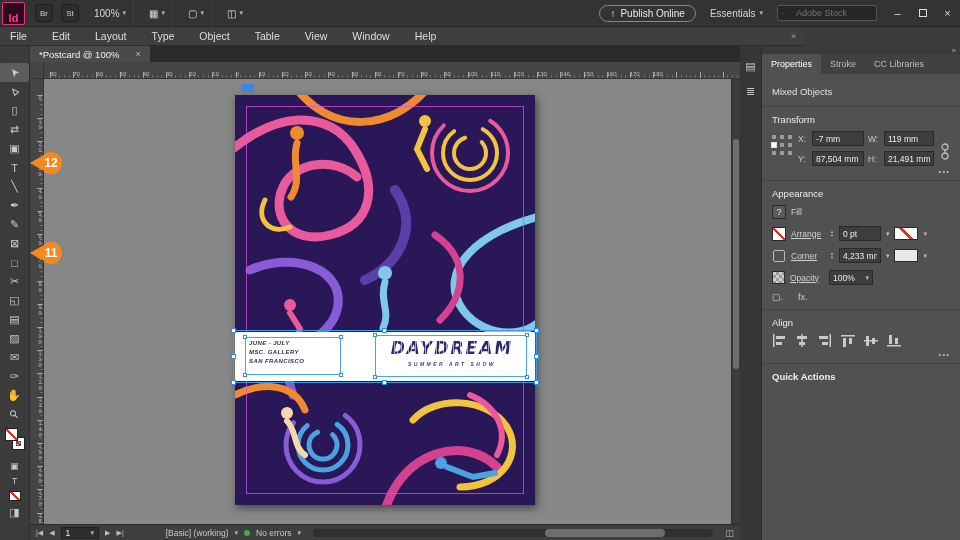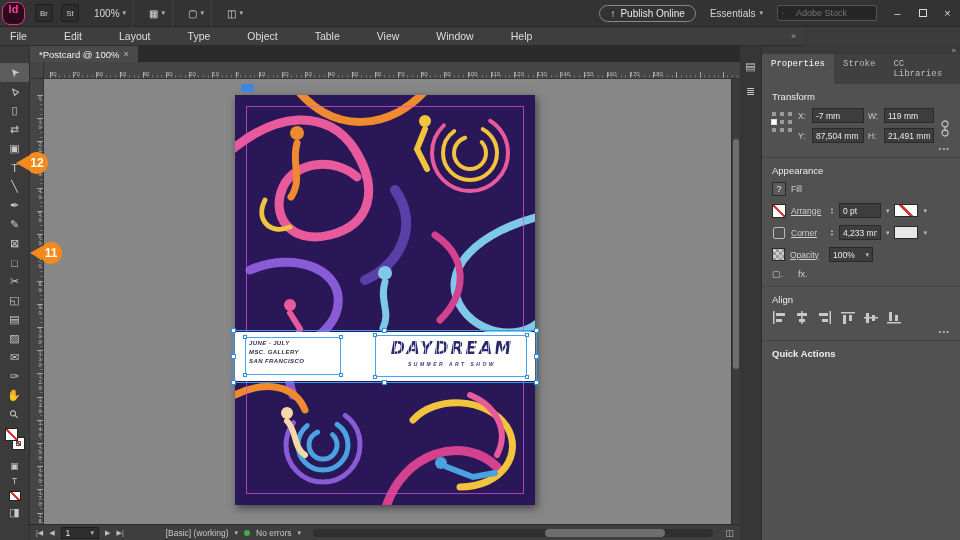--- a/index.html
+++ b/index.html
@@ -4,50 +4,50 @@
 <style>
   * { margin:0; padding:0; box-sizing:border-box; }
   html,body { background:#222; }
   .app { position:relative; width:960px; height:540px; overflow:hidden;
          font-family:"Liberation Sans", sans-serif; color:#d6d6d6; background:#3b3b3b; }
 
   
   .titlebar { position:absolute; left:0; top:0; width:960px; height:27px; background:#333333;
               display:flex; align-items:center; gap:8px; padding:0 0 0 0; border-bottom:1px solid #262626;}
   .idlogo { width:23px; height:23px; margin:2px 2px 2px 2px; background:#2b0a1c; color:#ff3f9e;
-            font-weight:bold; font-size:11px; display:flex; align-items:flex-start; justify-content:center;
-            border:1px solid #e2347f; border-radius:8px;}
+            font-weight:bold; font-size:11px; display:flex; align-items:flex-end; justify-content:center;
+            border:1px solid #e2347f; border-radius:2px;}
   .sqicon { width:18px; height:18px; background:#2d2d2d; border:1px solid #1f1f1f; border-radius:3px;
             color:#cfcfcf; font-size:8px; display:flex; align-items:center; justify-content:center;}
   .ddgroup { display:flex; align-items:center; gap:3px; padding:0 7px; height:27px;
              border-right:1px solid #3f3f3f; font-size:10px; color:#d9d9d9;}
   .caret { font-size:7px; color:#bbb; }
   .tb-spacer { flex:1; }
   .publish { display:flex; align-items:center; gap:5px; border:1px solid #8a8a8a; border-radius:10px;
              padding:2px 10px; font-size:10px; color:#e8e8e8; }
   .workspace { display:flex; align-items:center; gap:4px; font-size:10px; padding:0 6px;}
   .stocksearch { display:flex; align-items:center; gap:12px; width:100px; height:16px; background:#262626;
                  border:1px solid #555; border-radius:2px; padding:0 4px;}
   .stocksearch input { background:transparent; border:none; outline:none; color:#bbb; font-size:9px; width:76px;
                        font-family:"Liberation Sans",sans-serif;}
   .winctl { display:flex; height:27px; }
   .winbtn { width:25px; height:27px; display:flex; align-items:center; justify-content:center;
             color:#dcdcdc; font-size:11px; }
   .winbtn .box { width:8px; height:8px; border:1px solid #dcdcdc; }
 
   
   .menubar { position:absolute; left:0; top:27px; width:804px; height:19px; background:#3e3e3e;
-             display:flex; align-items:center; gap:17px; font-size:10.5px; color:#dedede;
+             display:flex; align-items:center; gap:5px; font-size:10.5px; color:#dedede;
              border-bottom:1px solid #2c2c2c;}
   .menu-item { padding:0 10px; }
   .menubar .chev { margin-left:auto; padding:0 8px; color:#aaa; font-size:9px;}
 
   
   .tabstrip { position:absolute; left:30px; top:46px; width:710px; height:16px; background:#2b2b2b; display:flex;}
-  .doctab { display:flex; align-items:center; gap:4px; background:#4a4a4a; color:#f0f0f0;
+  .doctab { display:flex; align-items:center; gap:16px; background:#4a4a4a; color:#f0f0f0;
             font-size:9.5px; padding:0 9px; height:16px;}
   .doctab .x { color:#bdbdbd; font-size:9px; }
 
   
   .corner { position:absolute; left:30px; top:62px; width:14px; height:17px; background:#454545;
             border-right:1px solid #333; border-bottom:1px solid #333;}
   .hruler { position:absolute; left:44px; top:62px; width:696px; height:17px; background:#454545;
             border-bottom:1px solid #333; padding-left:6px; white-space:nowrap; overflow:hidden;
             background-image:
               repeating-linear-gradient(90deg, rgba(170,170,170,.9) 0 1px, transparent 1px 23.2px),
@@ -129,21 +129,21 @@
   .splitbtn { font-size:9px; color:#bbb; }
 
   
   .rightpanel { position:absolute; left:740px; top:46px; width:220px; height:494px; background:#3a3a3a; display:flex;}
   .dock { width:26px; background:#363636; border-right:1px solid #2c2c2c; display:flex; flex-direction:column;
           align-items:center; padding-top:14px; gap:12px; font-size:11px; color:#c9c9c9;}
   .panelmain { flex:1; display:flex; flex-direction:column; background:#515151;}
   .panelhead { height:8px; background:#3a3a3a; display:flex; justify-content:flex-end; align-items:center;
                font-size:8px; color:#aaa; padding-right:4px;}
   .ptabs { display:flex; background:#404040; font-size:9px; }
-  .ptab { padding:5px 9px; color:#bdbdbd;font-family:Liberation Mono, monospace; }
+  .ptab { padding:5px 9px; color:#bdbdbd; }
   .ptab.active { background:#515151; color:#fff; }
   .psec { padding:7px 10px; border-bottom:1px solid #444; position:relative;}
   .psec .ptitle { font-size:9.5px; color:#ededed; margin-bottom:6px;}
   .seltype { font-size:9.5px; color:#e2e2e2; }
   .dots { position:absolute; right:10px; bottom:4px; color:#b5b5b5; font-size:8px; letter-spacing:1px;}
 
   .trow { display:flex; align-items:flex-start; gap:6px;}
   .refgrid { display:grid; grid-template-columns:repeat(3,4px); grid-gap:4px; margin-top:4px;}
   .refgrid i { width:4px; height:4px; background:#9a9a9a; }
   .refgrid i.on { background:#ffffff; outline:1px solid #ddd;}
@@ -450,21 +450,21 @@
         <span class="handle" style="left:148px; bottom:-3px;"></span>
         <span class="handle" style="right:-3px; bottom:-3px;"></span>
       </div>
     </div>
   </div>
 
   <div class="vscroll">
       <div class="thumb"></div>
     </div>
 
-  <div class="callout" style="left:16px; top:152px;">
+  <div class="callout" style="left:30px; top:152px;">
     <span class="arrow"></span>
     <span class="bubble">12</span>
   </div>
   <div class="callout" style="left:30px; top:242px;">
     <span class="arrow"></span>
     <span class="bubble">11</span>
   </div>
 
   <div class="statusbar">
     <span class="nav">|◀</span>
@@ -495,20 +495,23 @@
     <div class="panelmain">
       <div class="panelhead">
         <span>»</span>
       </div>
       <div class="ptabs">
         <span class="ptab active">Properties</span>
         <span class="ptab">Stroke</span>
         <span class="ptab">CC Libraries</span>
       </div>
 
+      <div class="psec">
+        <span class="seltype">Mixed Objects</span>
+      </div>
 
       <div class="psec" style="padding-bottom:14px;">
         <div class="ptitle">Transform</div>
         <div class="trow">
           <div class="refgrid">
             <i></i>
               <i></i>
               <i></i>
               <i class="on"></i>
               <i></i>

